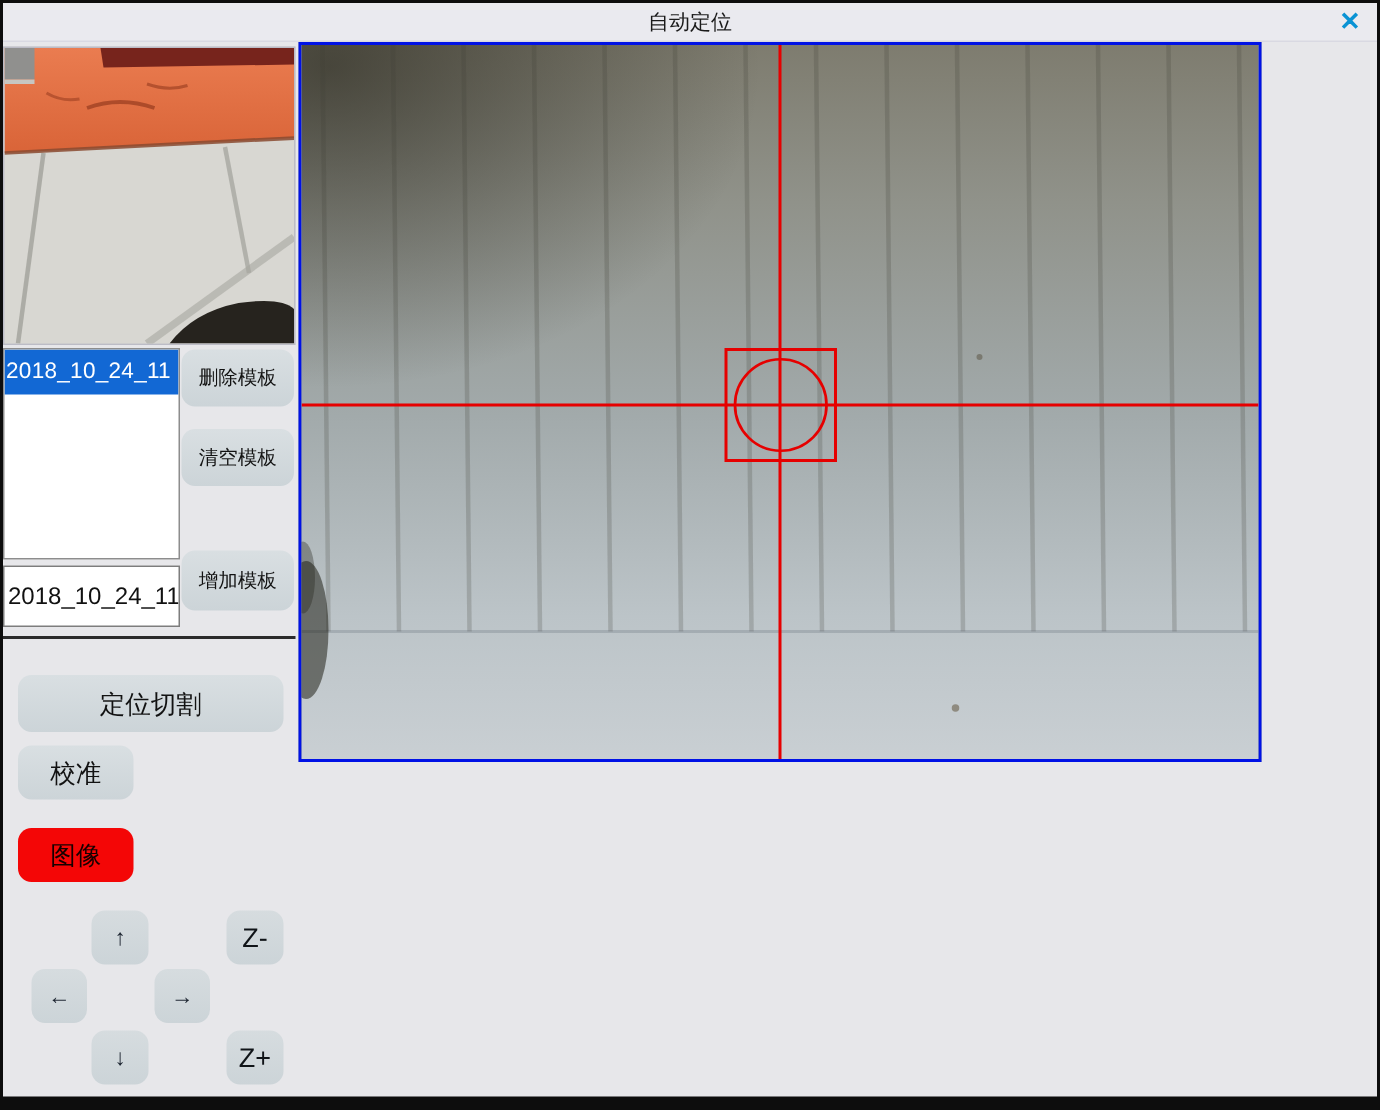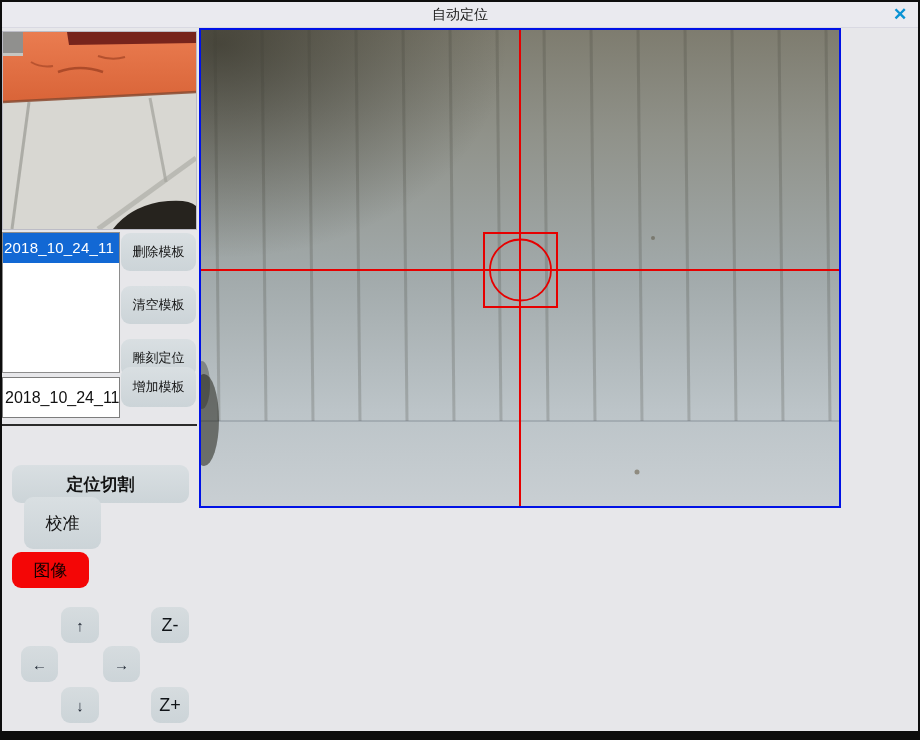--- a/index.html
+++ b/index.html
@@ -66,22 +66,22 @@
     position:absolute; left:2px; top:424px; width:195px; height:2px;
     background:#2b2b2b;
   }
 
   .act-btn {
     position:absolute; border:none; border-radius:9px;
     background:linear-gradient(#d9dfe2,#ccd4d8);
     font-size:17px; color:#121212; cursor:pointer;
     font-family:"Liberation Sans", sans-serif; padding:0; text-align:center;
   }
-  .btn-locate-cut { left:12px; top:465px; width:177px; height:38px;font-weight:bold; }
-  .btn-calibrate  { left:24px; top:497px; width:77px;  height:52px; }
+  .btn-locate-cut { left:12px; top:450px; width:177px; height:38px; }
+  .btn-calibrate  { left:12px; top:497px; width:77px;  height:36px; }
   .btn-settings   { left:111px; top:497px; width:77px; height:36px; }
   .btn-image      { left:12px; top:552px; width:77px;  height:36px;
                     background:#f40606; color:#160000;font-family:Liberation Mono, monospace; }
   .btn-match      { left:111px; top:552px; width:77px; height:36px; }
 
   .jog-btn {
     position:absolute; width:38px; height:36px; border:none; border-radius:9px;
     background:linear-gradient(#d6dcdf,#ccd4d8); cursor:pointer;
     font-size:15px; color:#1c2430; text-align:center;
     font-family:"Liberation Sans", sans-serif; padding:0;
@@ -138,21 +138,20 @@
       <path d="M110,197 Q126,176 156,170 Q185,166 193,174 L193,197 Z" fill="#26231e"></path>
     </svg>
   </div>
 
   <div class="listbox">
     <div class="list-item-selected">2018_10_24_11</div>
   </div>
 
   <button class="tmpl-btn tmpl-delete">删除模板</button>
   <button class="tmpl-btn tmpl-clear">清空模板</button>
-  <button class="tmpl-btn tmpl-engrave">雕刻定位</button>
   <button class="tmpl-btn tmpl-add">增加模板</button>
 
   <input class="name-field" type="text" value="2018_10_24_11" style="">
 
   <div class="divider"></div>
 
   <button class="act-btn btn-locate-cut">定位切割</button>
   <button class="act-btn btn-calibrate">校准</button>
   <button class="act-btn btn-image">图像</button>
 

